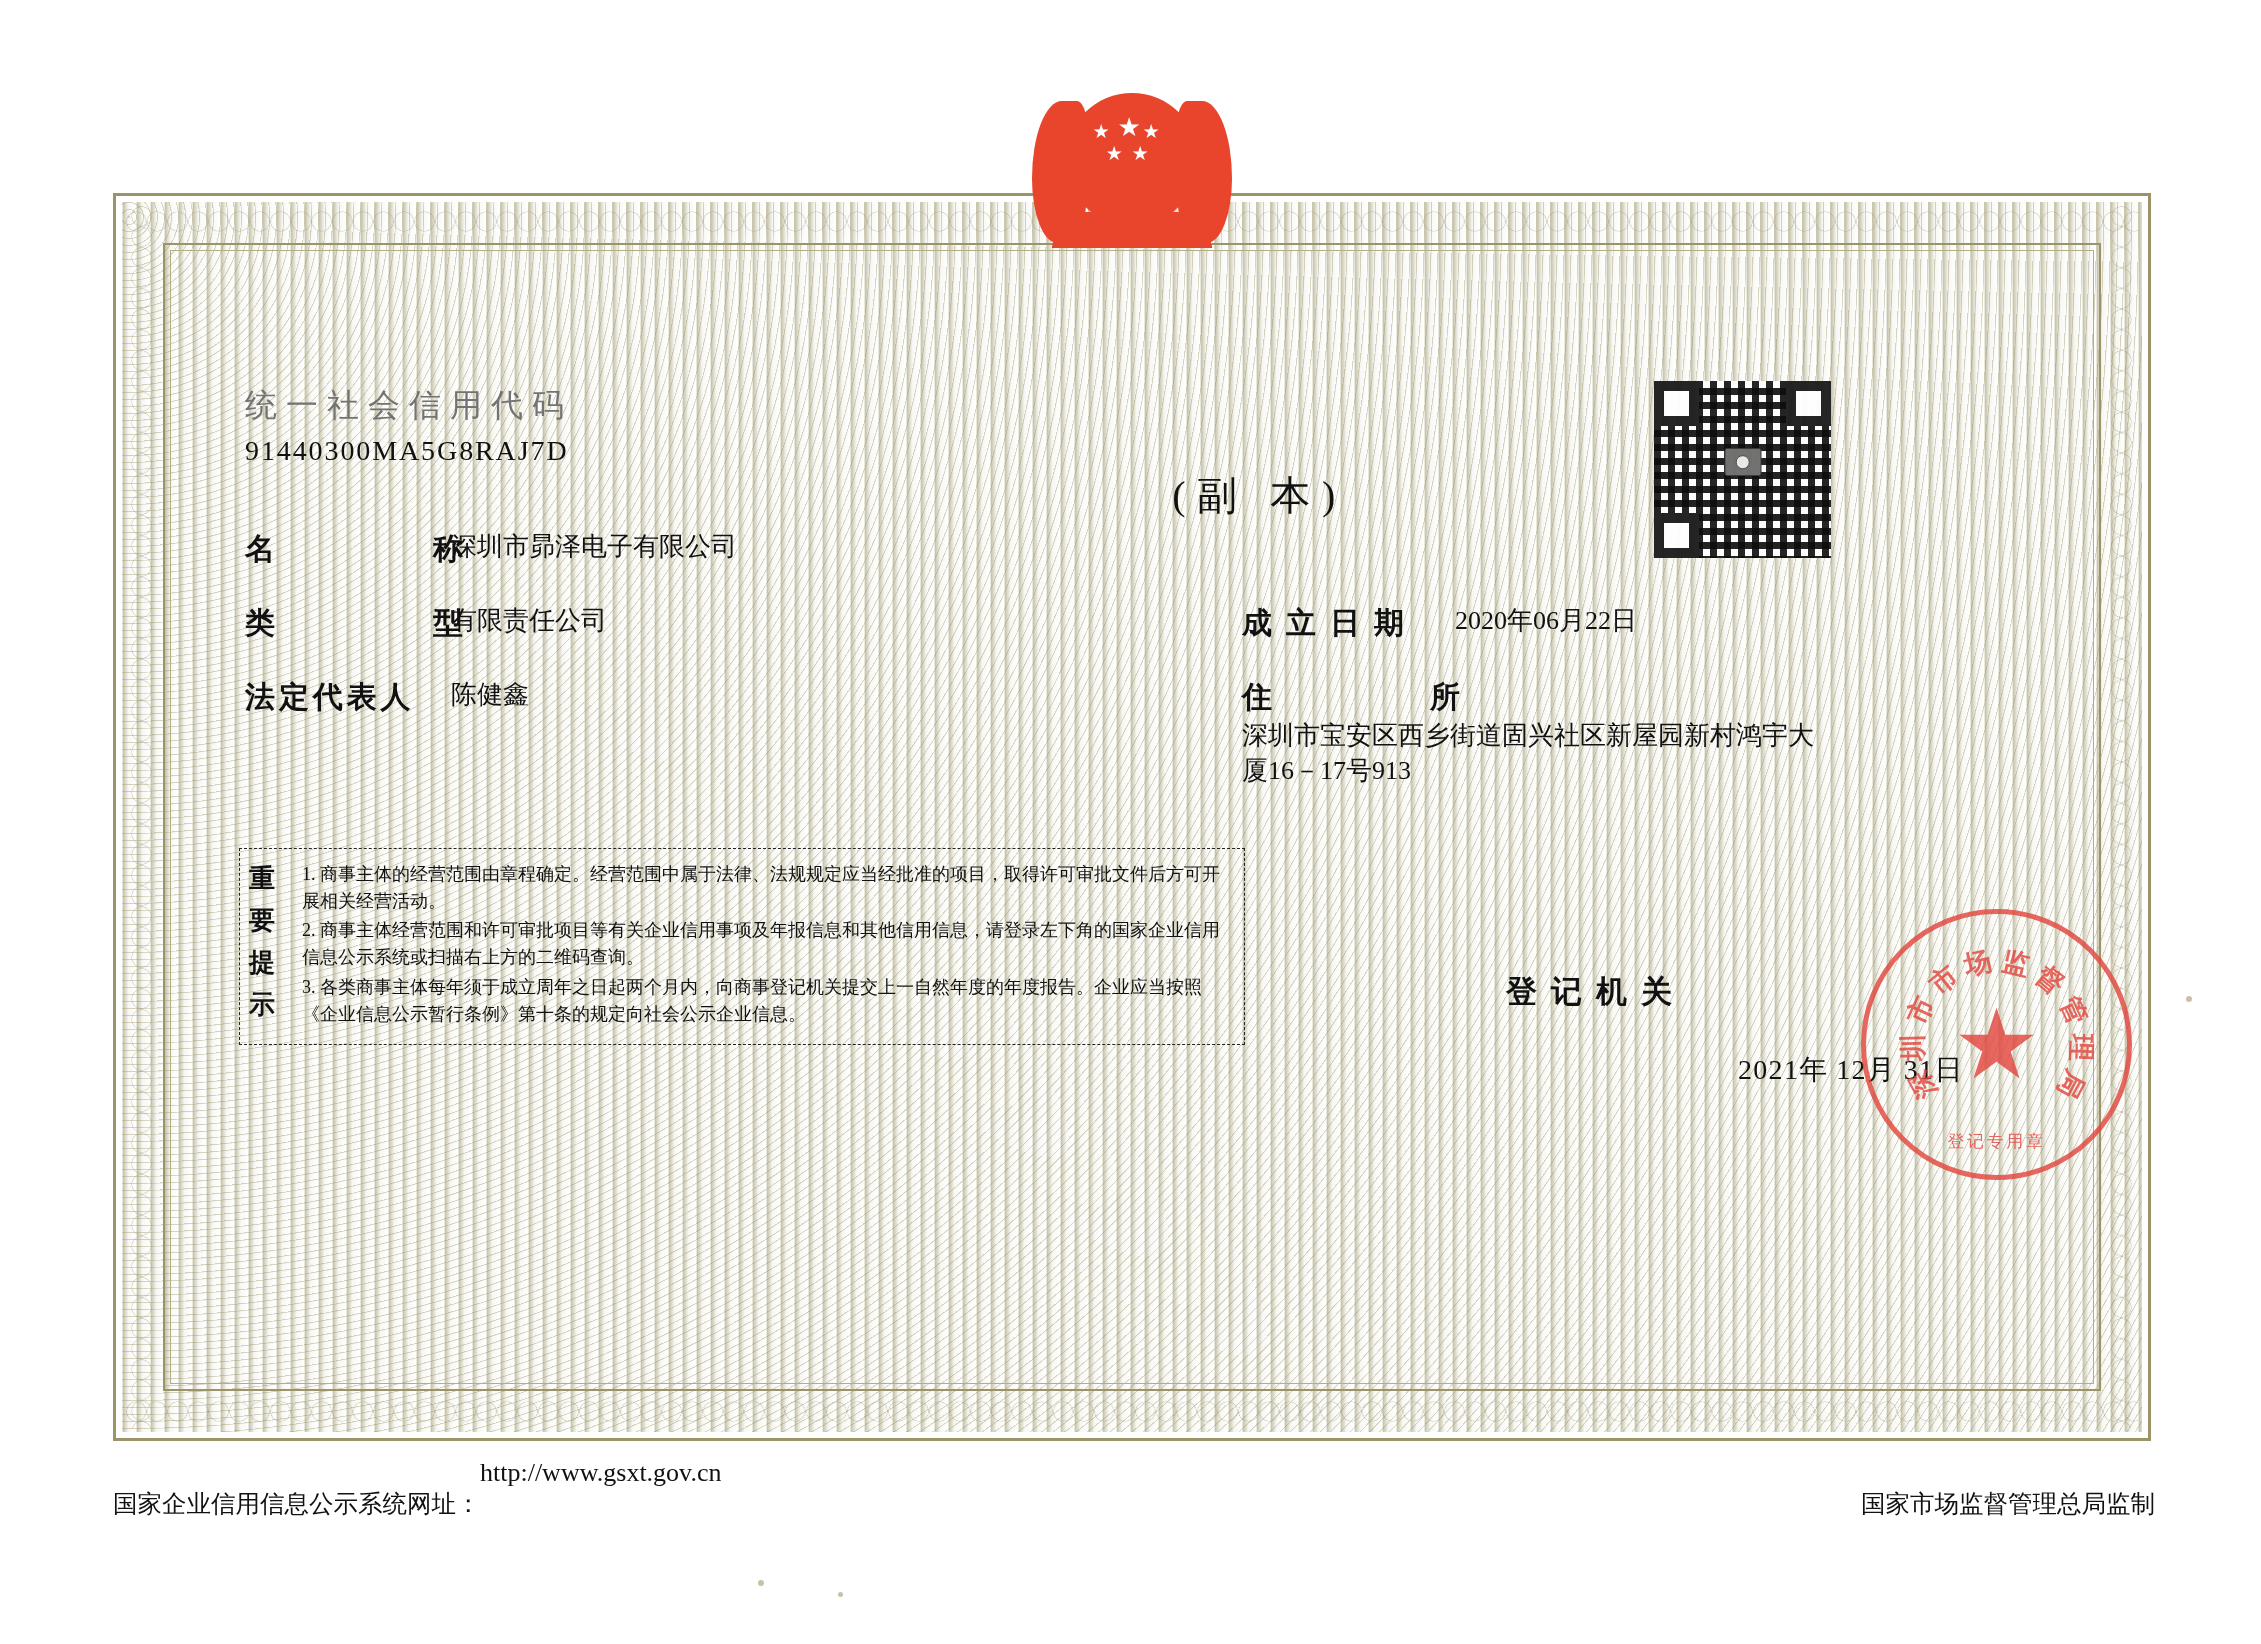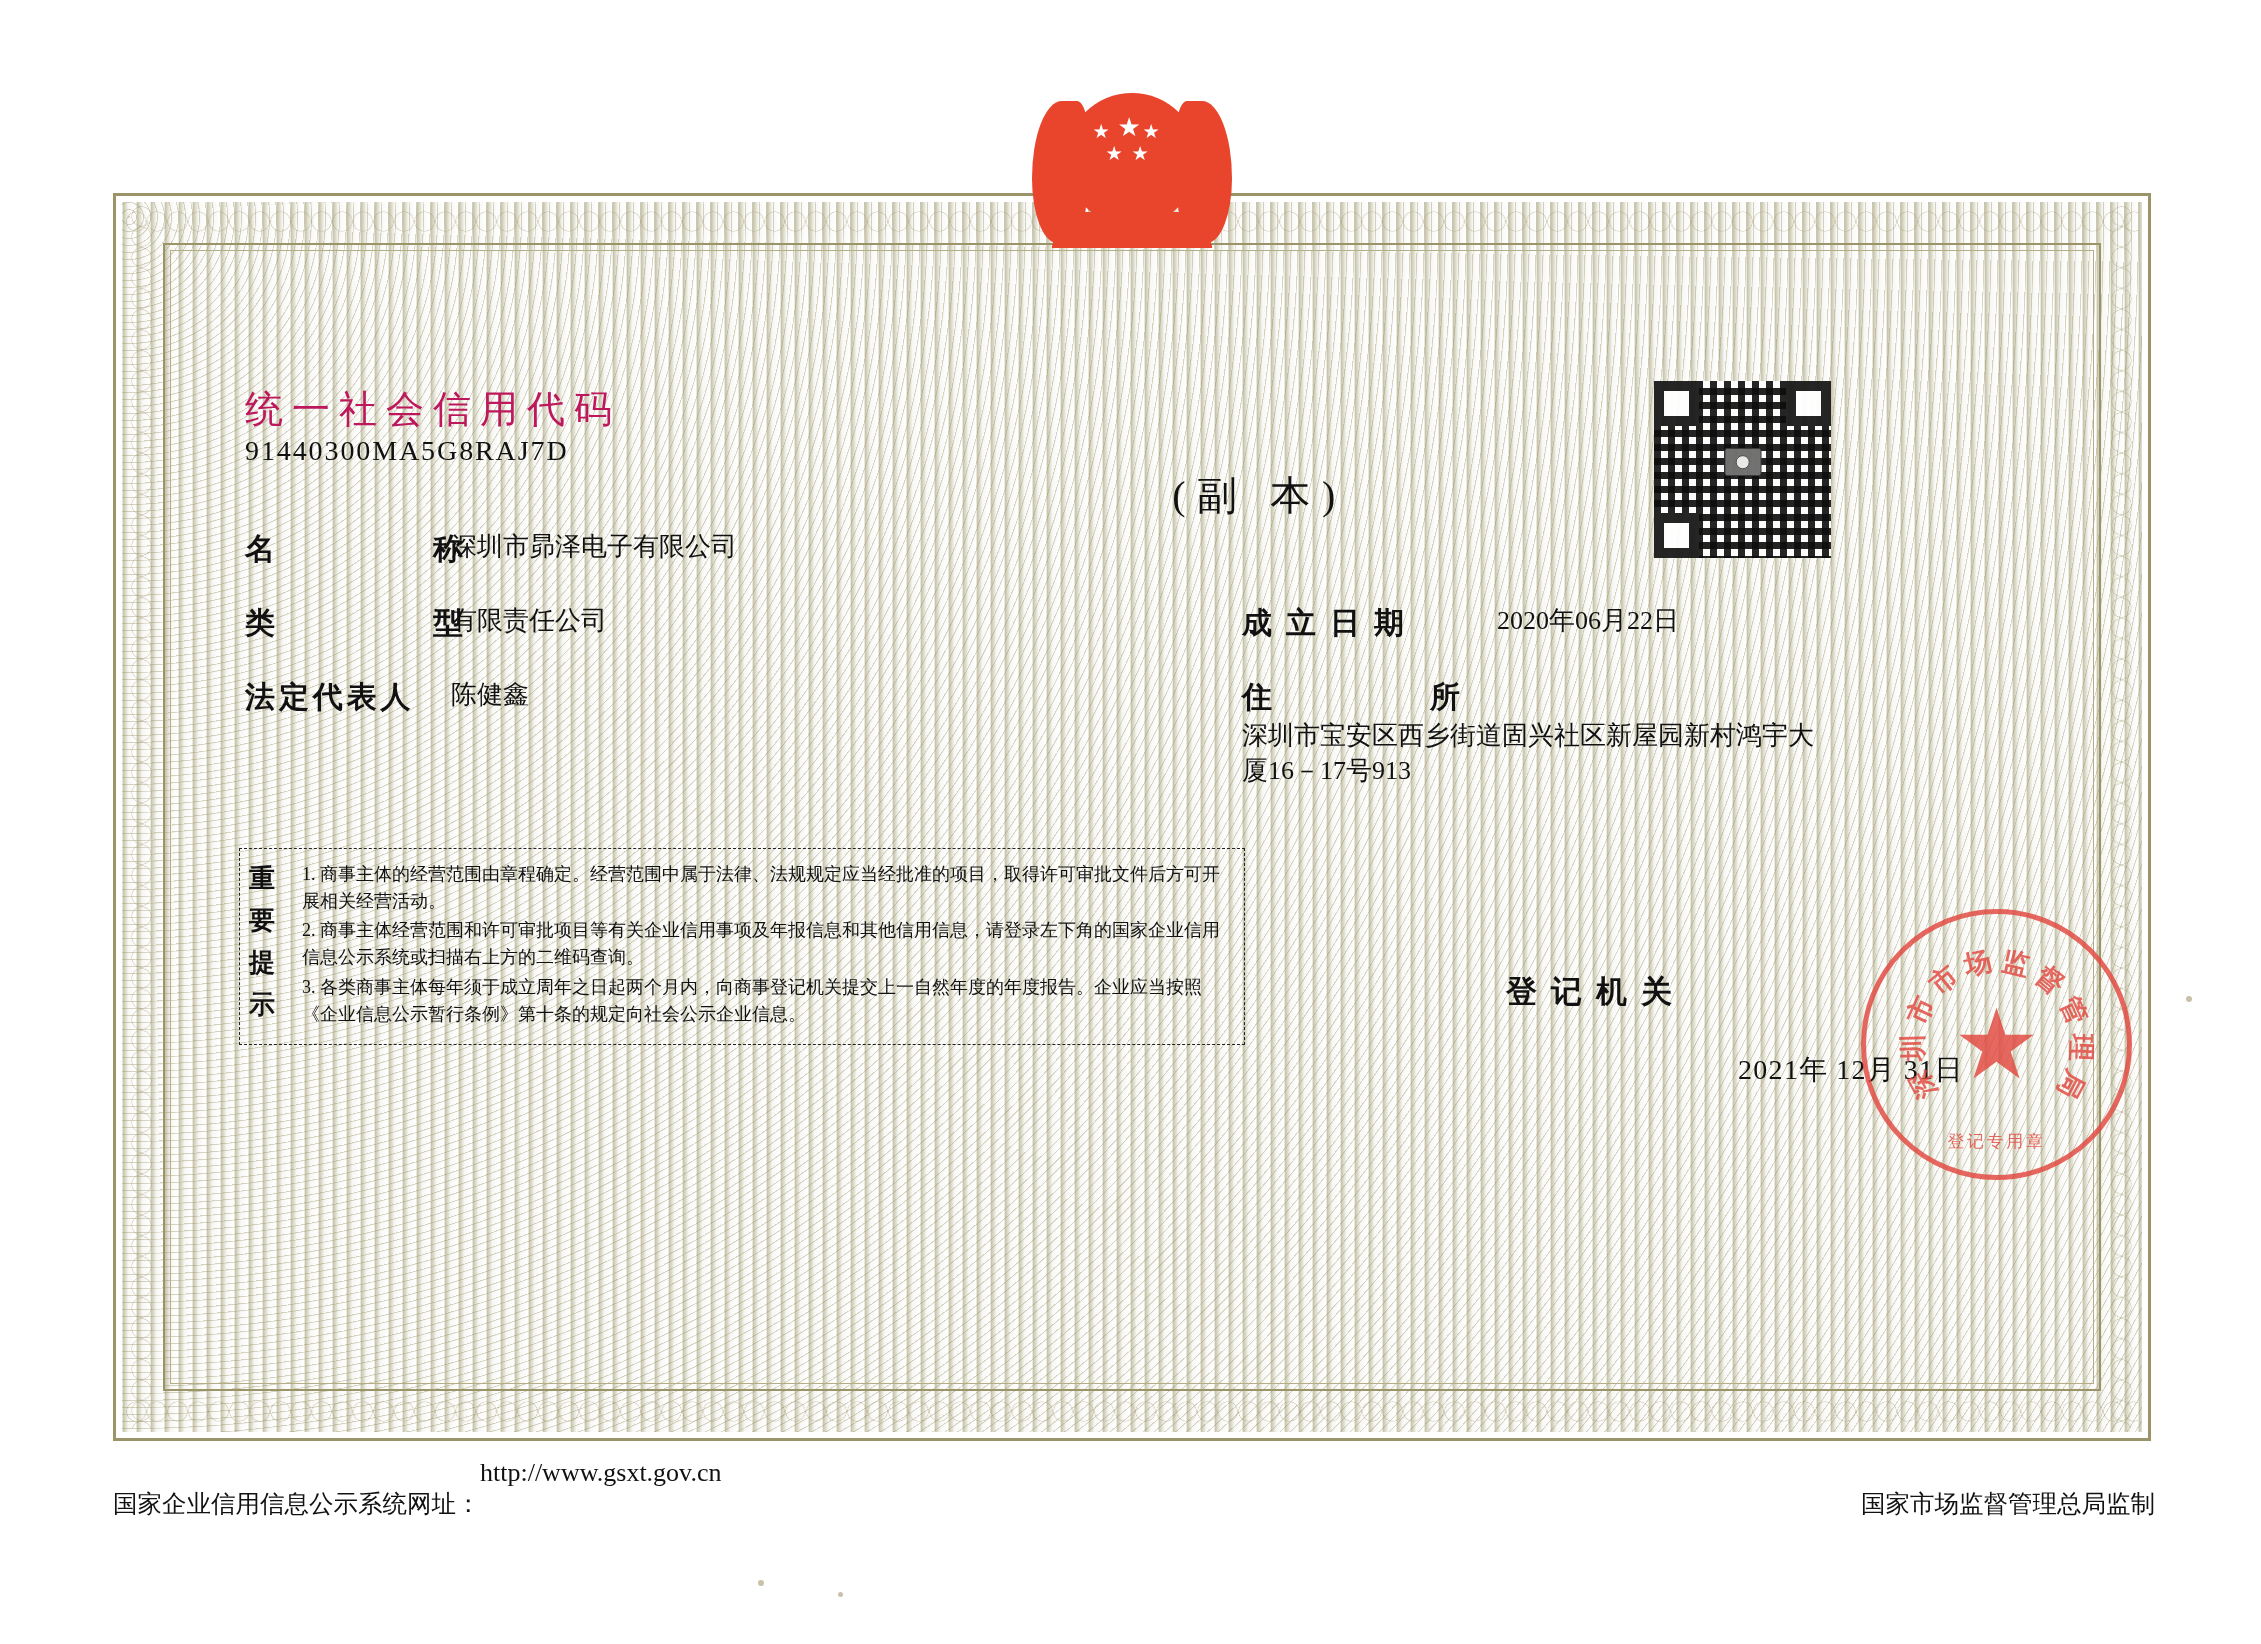--- a/index.html
+++ b/index.html
@@ -140,23 +140,23 @@
     left: 171px;
     top: 258px;
     width: 1922px;
     height: 1135px;
   }
 
   .uscc-label {
     position: absolute;
     left: 74px;
     top: 126px;
-    font-size: 38px;
+    font-size: 32px;
     letter-spacing: 9px;
-    color: #be185d;
+    color: #737373;
     white-space: nowrap;
   }
   .uscc-value {
     position: absolute;
     left: 74px;
     top: 177px;
     font-size: 28px;
     letter-spacing: 1.9px;
     color: #111;
     white-space: nowrap;
@@ -270,21 +270,21 @@
   .f-type { left: 74px; top: 345px; }
   .f-type .lbl { width: 206px; letter-spacing: 64px; }
   .f-type .val { width: 580px; }
 
   .f-legal { left: 74px; top: 419px; }
   .f-legal .lbl { width: 193px; letter-spacing: 3.9px; }
   .f-legal .val { width: 580px; padding-left: 13px; }
 
   .f-found { left: 1071px; top: 345px; }
   .f-found .lbl { width: 213px; letter-spacing: 14px; }
-  .f-found .val { width: 491px; margin-left: 42px; }
+  .f-found .val { width: 491px; }
 
   .f-addr { left: 1071px; top: 419px; width: 761px; }
   .f-addr .lbl { width: 213px; letter-spacing: 64px; }
   .f-addr .val { width: 577px; }
 
   
   #notice {
     position: absolute;
     left: 68px;
     top: 590px;

